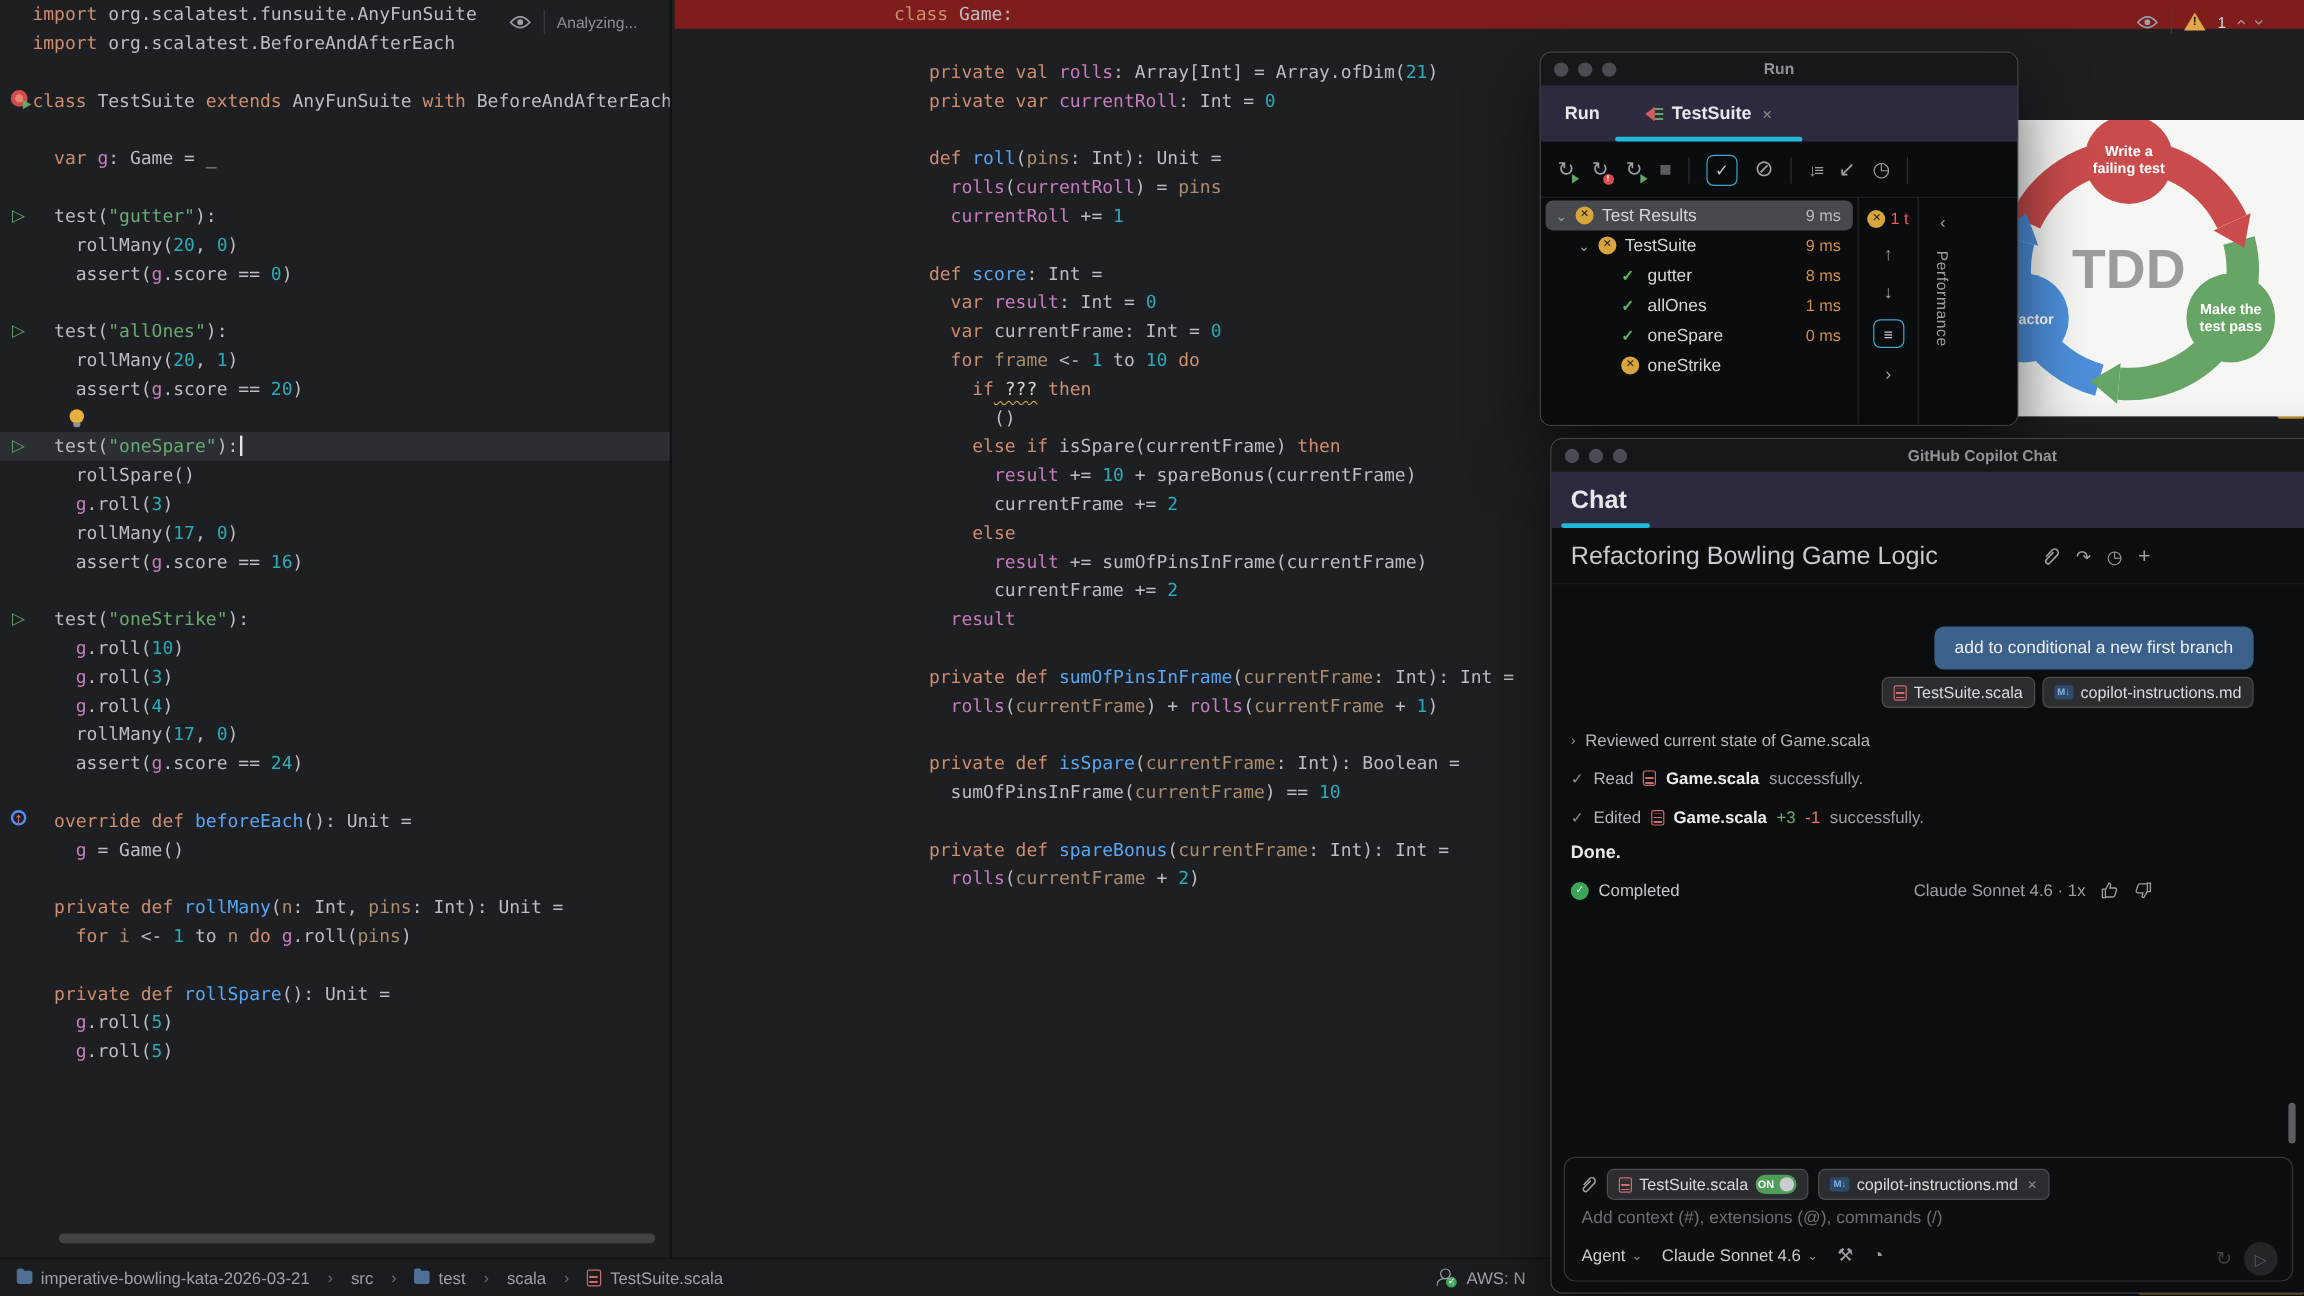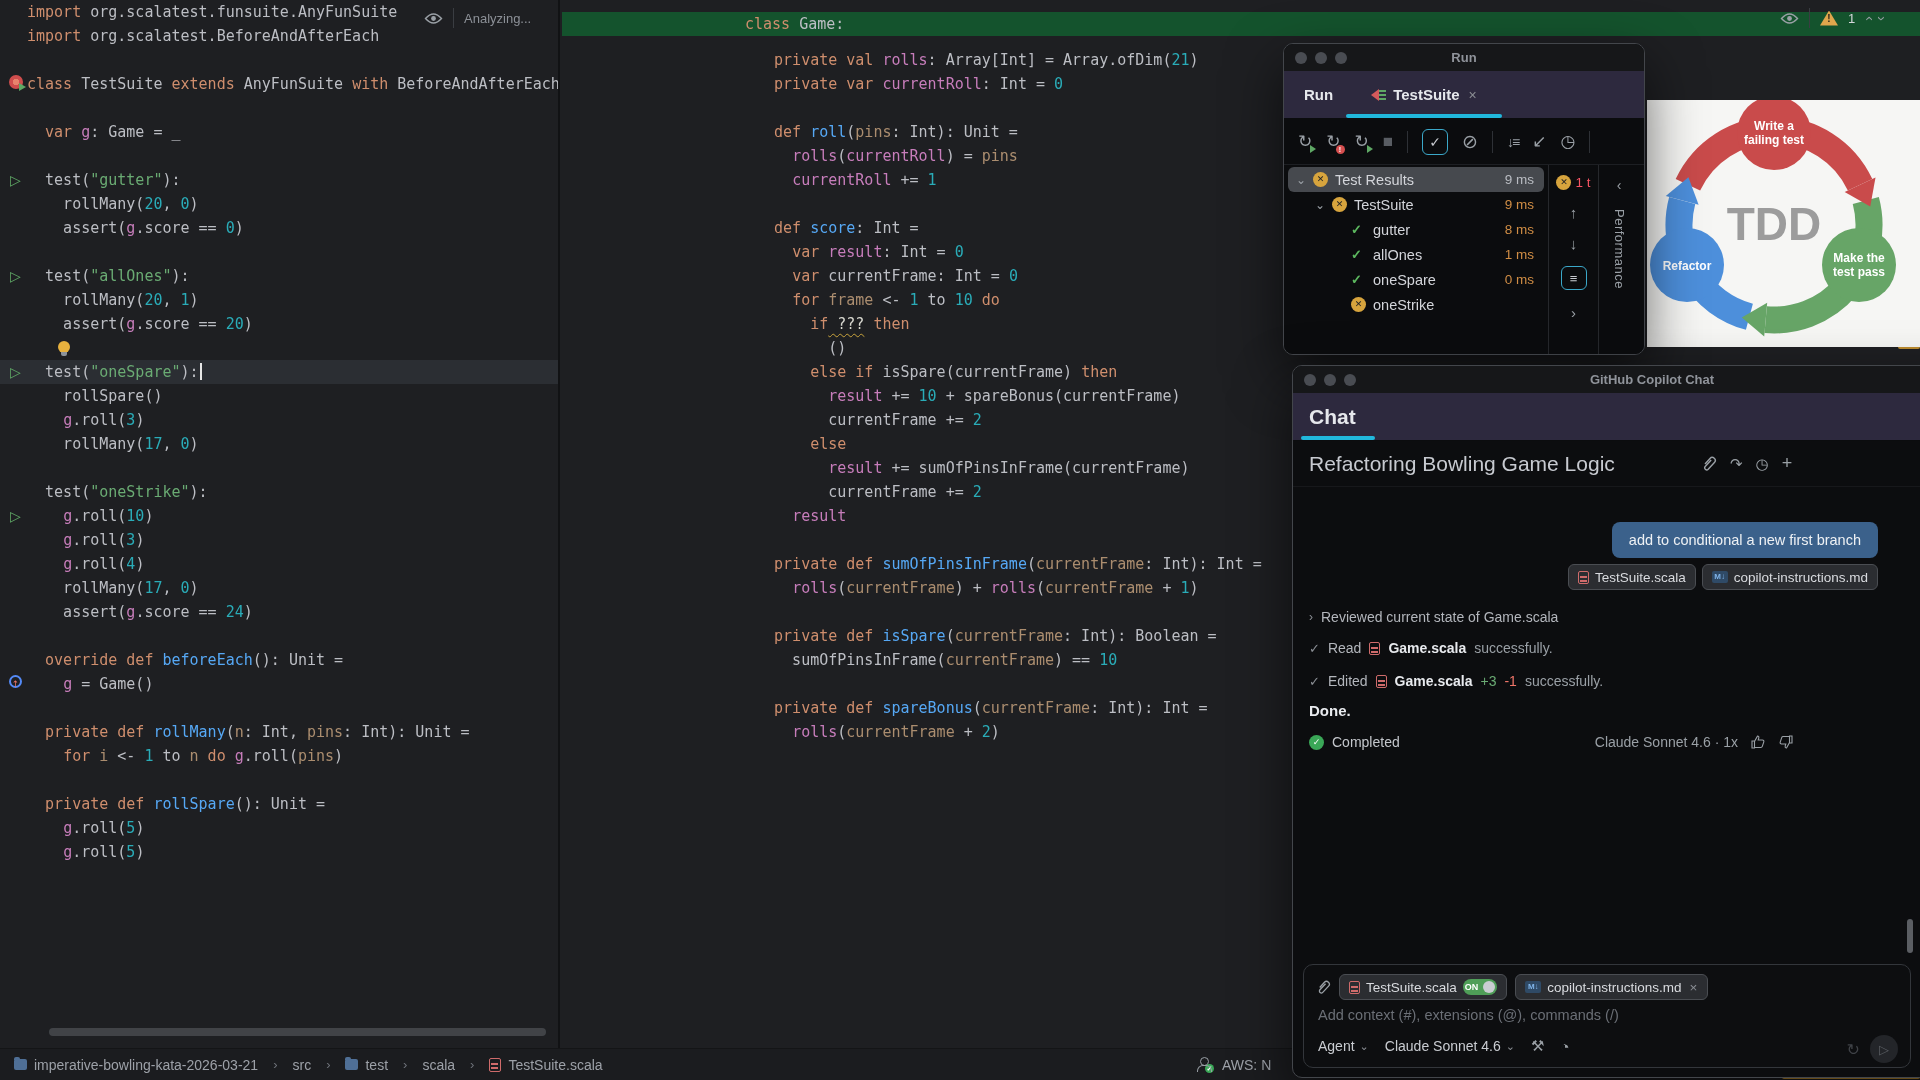--- a/index.html
+++ b/index.html
@@ -16,21 +16,21 @@
   #left-code .code-line { padding-left:27px; }
   #middle-code .code-line, #middle-sticky-line .code-line { padding-left:183px; }
   .code-line.hl { background:#2b2e33; }
   .tk-kw{color:#cf8e6d} .tk-fn{color:#56a8f5} .tk-str{color:#6aab73}
   .tk-num{color:#2aacb8} .tk-fld{color:#c77dbb} .tk-prm{color:#ab8d6f} .tk-pl{color:#bcbec4}
   .tk-err{color:#d8d8d0; text-decoration:underline wavy #c8a33c 1px; text-underline-offset:4px;}
   .caret{display:inline-block;width:2px;height:17px;background:#e6e6e6;vertical-align:-3px;margin-left:1px;}
 
   #left-code { position:absolute; left:0; top:0; width:560px; }
   #middle-code { position:absolute; left:11px; top:24px; width:1358px; }
-  #middle-sticky { position:absolute; left:0; top:12px; width:1358px; height:24px; background:#14532d; }
+  #middle-sticky { position:absolute; left:0; top:0; width:1358px; height:24px; background:#7f1d1d; }
 
   #left-gutter { position:absolute; left:0; top:0; width:53px; height:1048px; }
   .g-ico { position:absolute; font:14px/18px "DejaVu Sans", sans-serif; }
   .g-run { left:10px; color:#5fa865; }
   .g-ovr { left:9px; color:#ef7568; font-size:9px; line-height:14px; width:13px; height:13px; border:2px solid #548af7; border-radius:50%; text-align:center; }
   .g-cls { left:9px; width:14px; height:14px; border-radius:50%;
            background:radial-gradient(circle at 50% 50%, #e8836d 0 34%, #cf4d4d 35% 100%); }
   .g-cls::after{ content:""; position:absolute; right:-3px; bottom:-2px; border-left:7px solid #5fa865; border-top:4px solid transparent; border-bottom:4px solid transparent; }
   .bulb { position:absolute; left:58px; width:12px; height:12px; background:#e7b13e; border-radius:50%; }
   .bulb::after{ content:""; position:absolute; left:3px; top:11px; width:6px; height:4px; background:#8d939b; border-radius:0 0 2px 2px; }
@@ -61,21 +61,21 @@
   
   .float-win { position:absolute; border:1px solid #43464b; border-radius:10px; background:#0c0d0f; box-shadow:0 22px 55px rgba(0,0,0,.6); overflow:hidden; }
   .titlebar { position:relative; height:27px; background:#161719; display:flex; align-items:center; justify-content:center; }
   .dots { position:absolute; left:11px; top:8px; display:flex; gap:8px; }
   .dot { width:12px; height:12px; border-radius:50%; background:#494c52; }
   .win-title { font-size:13px; font-weight:bold; color:#8f939a; }
   .tabbar { position:relative; height:48px; background:#2d293e; border-bottom:1px solid #0b0c0e; display:flex; align-items:center; }
   .tab-underline { position:absolute; bottom:0; height:4px; border-radius:2px; background:#21b8dc; }
 
   
-  #run-window { left:1283px; top:43px; width:362px; height:312px; z-index:10; }
+  #run-window { left:1283px; top:43px; width:399px; height:312px; z-index:10; }
   #run-tab-label { margin-left:20px; font-size:15px; font-weight:bold; color:#e6e8ec; }
   #suite-tab { display:flex; align-items:center; gap:7px; margin-left:38px; }
   #suite-tab .lbl { font-size:15px; font-weight:bold; color:#e6e8ec; }
   #suite-tab .x { color:#8a8d92; font-size:14px; margin-left:2px; }
   .scalatest-ico { position:relative; width:15px; height:15px; }
   .scalatest-ico::before{ content:""; position:absolute; left:0; top:2px; border-top:6px solid transparent; border-bottom:6px solid transparent; border-right:8px solid #d35b5b; }
   .scalatest-ico::after{ content:""; position:absolute; right:0; top:3px; width:7px; height:10px;
      background:repeating-linear-gradient(to bottom,#5fa865 0 2px, transparent 2px 4px); }
   #run-toolbar { height:46px; background:#0b0c0e; border-bottom:1px solid #1d1f23; display:flex; align-items:center; gap:14px; padding:0 14px; color:#9aa0a6; }
   .tb-ico { font-size:17px; line-height:20px; position:relative; }
@@ -165,20 +165,21 @@
         <div class="code-line"><span class="tk-pl">    assert(</span><span class="tk-fld">g</span><span class="tk-pl">.score == </span><span class="tk-num">0</span><span class="tk-pl">)</span></div>
         <div class="code-line"></div>
         <div class="code-line"><span class="tk-pl">  test(</span><span class="tk-str">"allOnes"</span><span class="tk-pl">):</span></div>
         <div class="code-line"><span class="tk-pl">    rollMany(</span><span class="tk-num">20</span><span class="tk-pl">, </span><span class="tk-num">1</span><span class="tk-pl">)</span></div>
         <div class="code-line"><span class="tk-pl">    assert(</span><span class="tk-fld">g</span><span class="tk-pl">.score == </span><span class="tk-num">20</span><span class="tk-pl">)</span></div>
         <div class="code-line"></div>
         <div class="code-line hl"><span class="tk-pl">  test(</span><span class="tk-str">"oneSpare"</span><span class="tk-pl">):</span><span class="caret"></span></div>
         <div class="code-line"><span class="tk-pl">    rollSpare()</span></div>
         <div class="code-line"><span class="tk-pl">    </span><span class="tk-fld">g</span><span class="tk-pl">.roll(</span><span class="tk-num">3</span><span class="tk-pl">)</span></div>
         <div class="code-line"><span class="tk-pl">    rollMany(</span><span class="tk-num">17</span><span class="tk-pl">, </span><span class="tk-num">0</span><span class="tk-pl">)</span></div>
+        <div class="code-line"><span class="tk-pl">    assert(</span><span class="tk-fld">g</span><span class="tk-pl">.score == </span><span class="tk-num">16</span><span class="tk-pl">)</span></div>
         <div class="code-line"></div>
         <div class="code-line"><span class="tk-pl">  test(</span><span class="tk-str">"oneStrike"</span><span class="tk-pl">):</span></div>
         <div class="code-line"><span class="tk-pl">    </span><span class="tk-fld">g</span><span class="tk-pl">.roll(</span><span class="tk-num">10</span><span class="tk-pl">)</span></div>
         <div class="code-line"><span class="tk-pl">    </span><span class="tk-fld">g</span><span class="tk-pl">.roll(</span><span class="tk-num">3</span><span class="tk-pl">)</span></div>
         <div class="code-line"><span class="tk-pl">    </span><span class="tk-fld">g</span><span class="tk-pl">.roll(</span><span class="tk-num">4</span><span class="tk-pl">)</span></div>
         <div class="code-line"><span class="tk-pl">    rollMany(</span><span class="tk-num">17</span><span class="tk-pl">, </span><span class="tk-num">0</span><span class="tk-pl">)</span></div>
         <div class="code-line"><span class="tk-pl">    assert(</span><span class="tk-fld">g</span><span class="tk-pl">.score == </span><span class="tk-num">24</span><span class="tk-pl">)</span></div>
         <div class="code-line"></div>
         <div class="code-line"><span class="tk-pl">  </span><span class="tk-kw">override</span><span class="tk-pl"> </span><span class="tk-kw">def</span><span class="tk-fn"> beforeEach</span><span class="tk-pl">(): Unit =</span></div>
         <div class="code-line"><span class="tk-pl">    </span><span class="tk-fld">g</span><span class="tk-pl"> = Game()</span></div>

